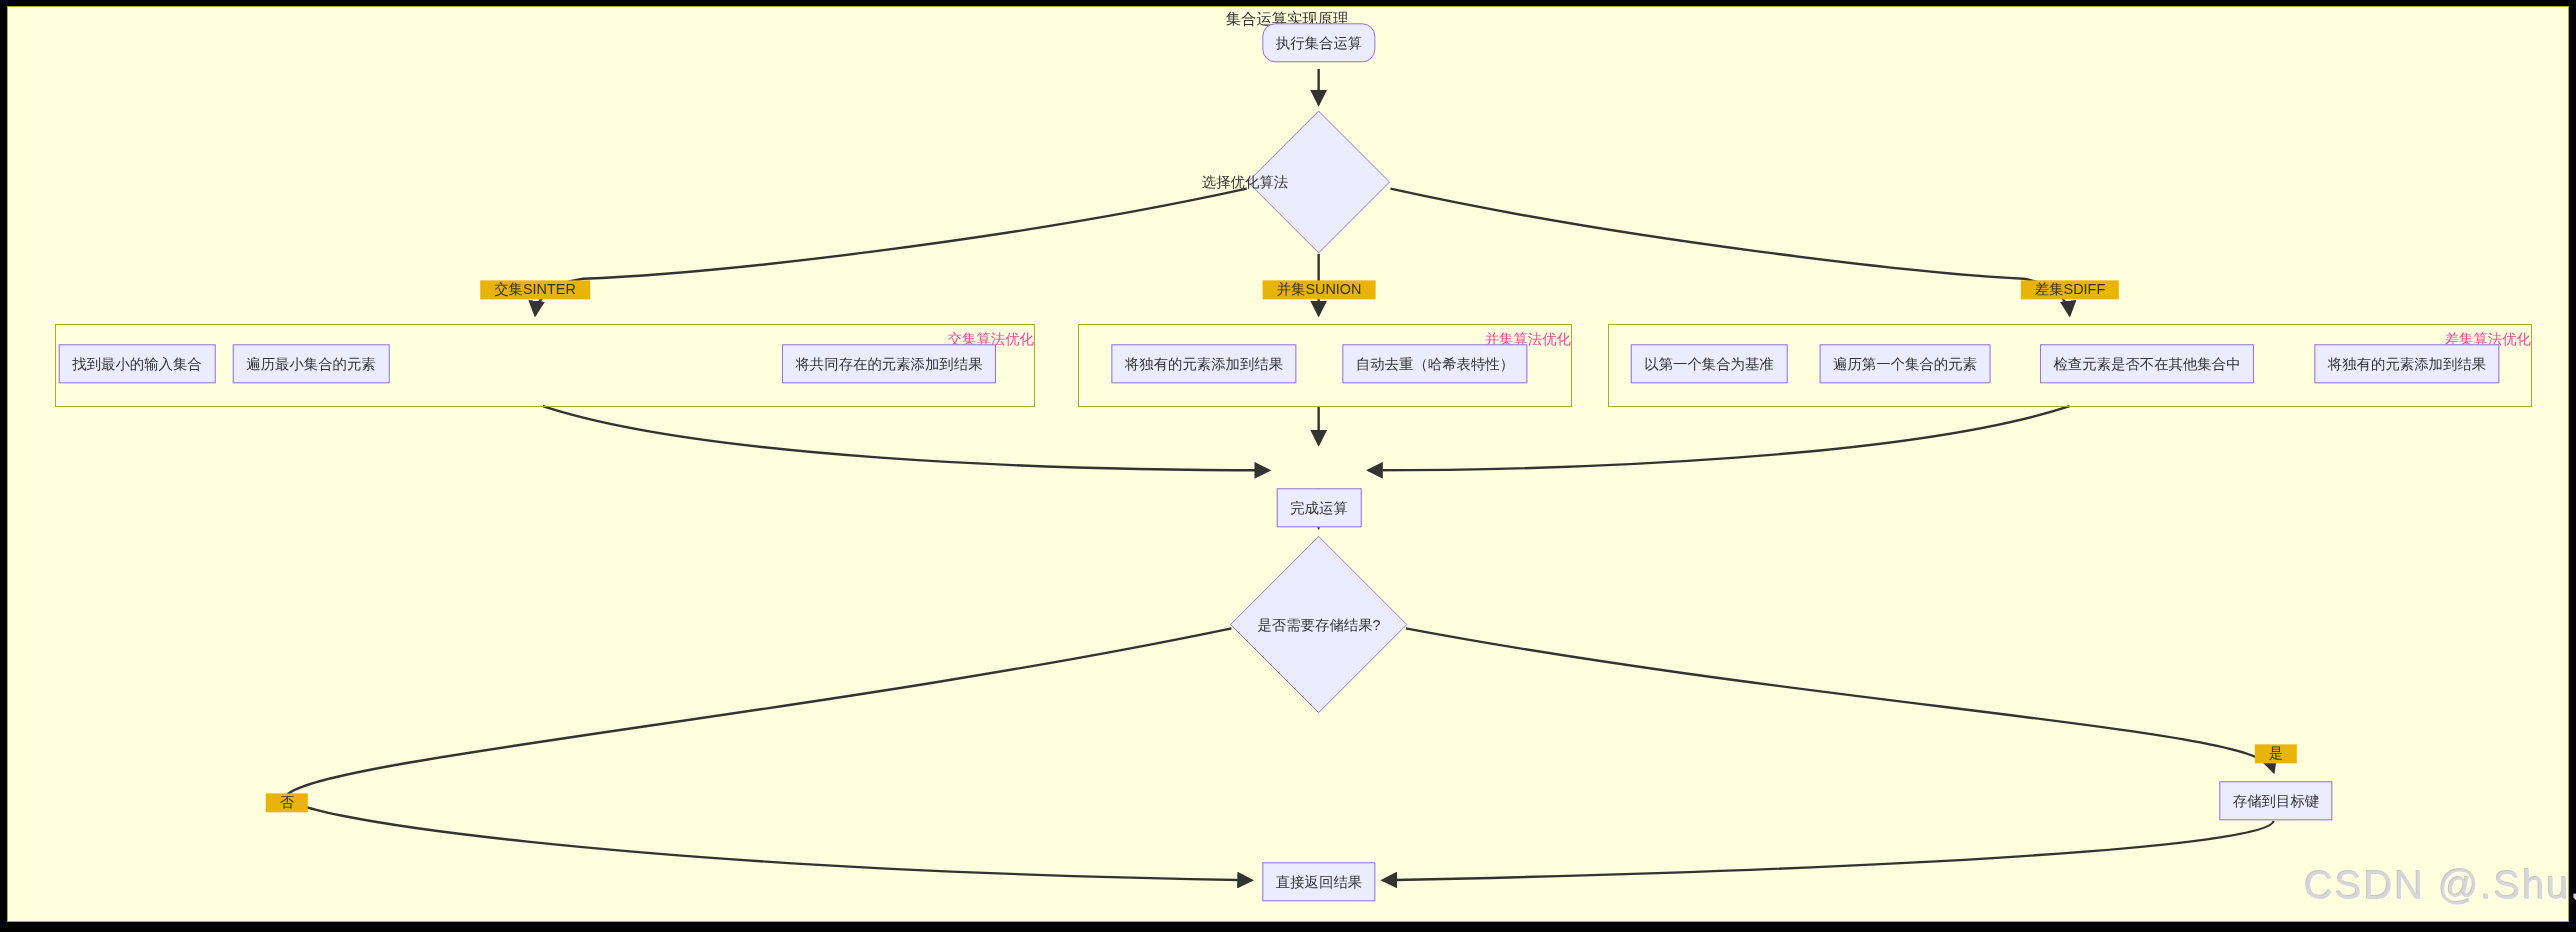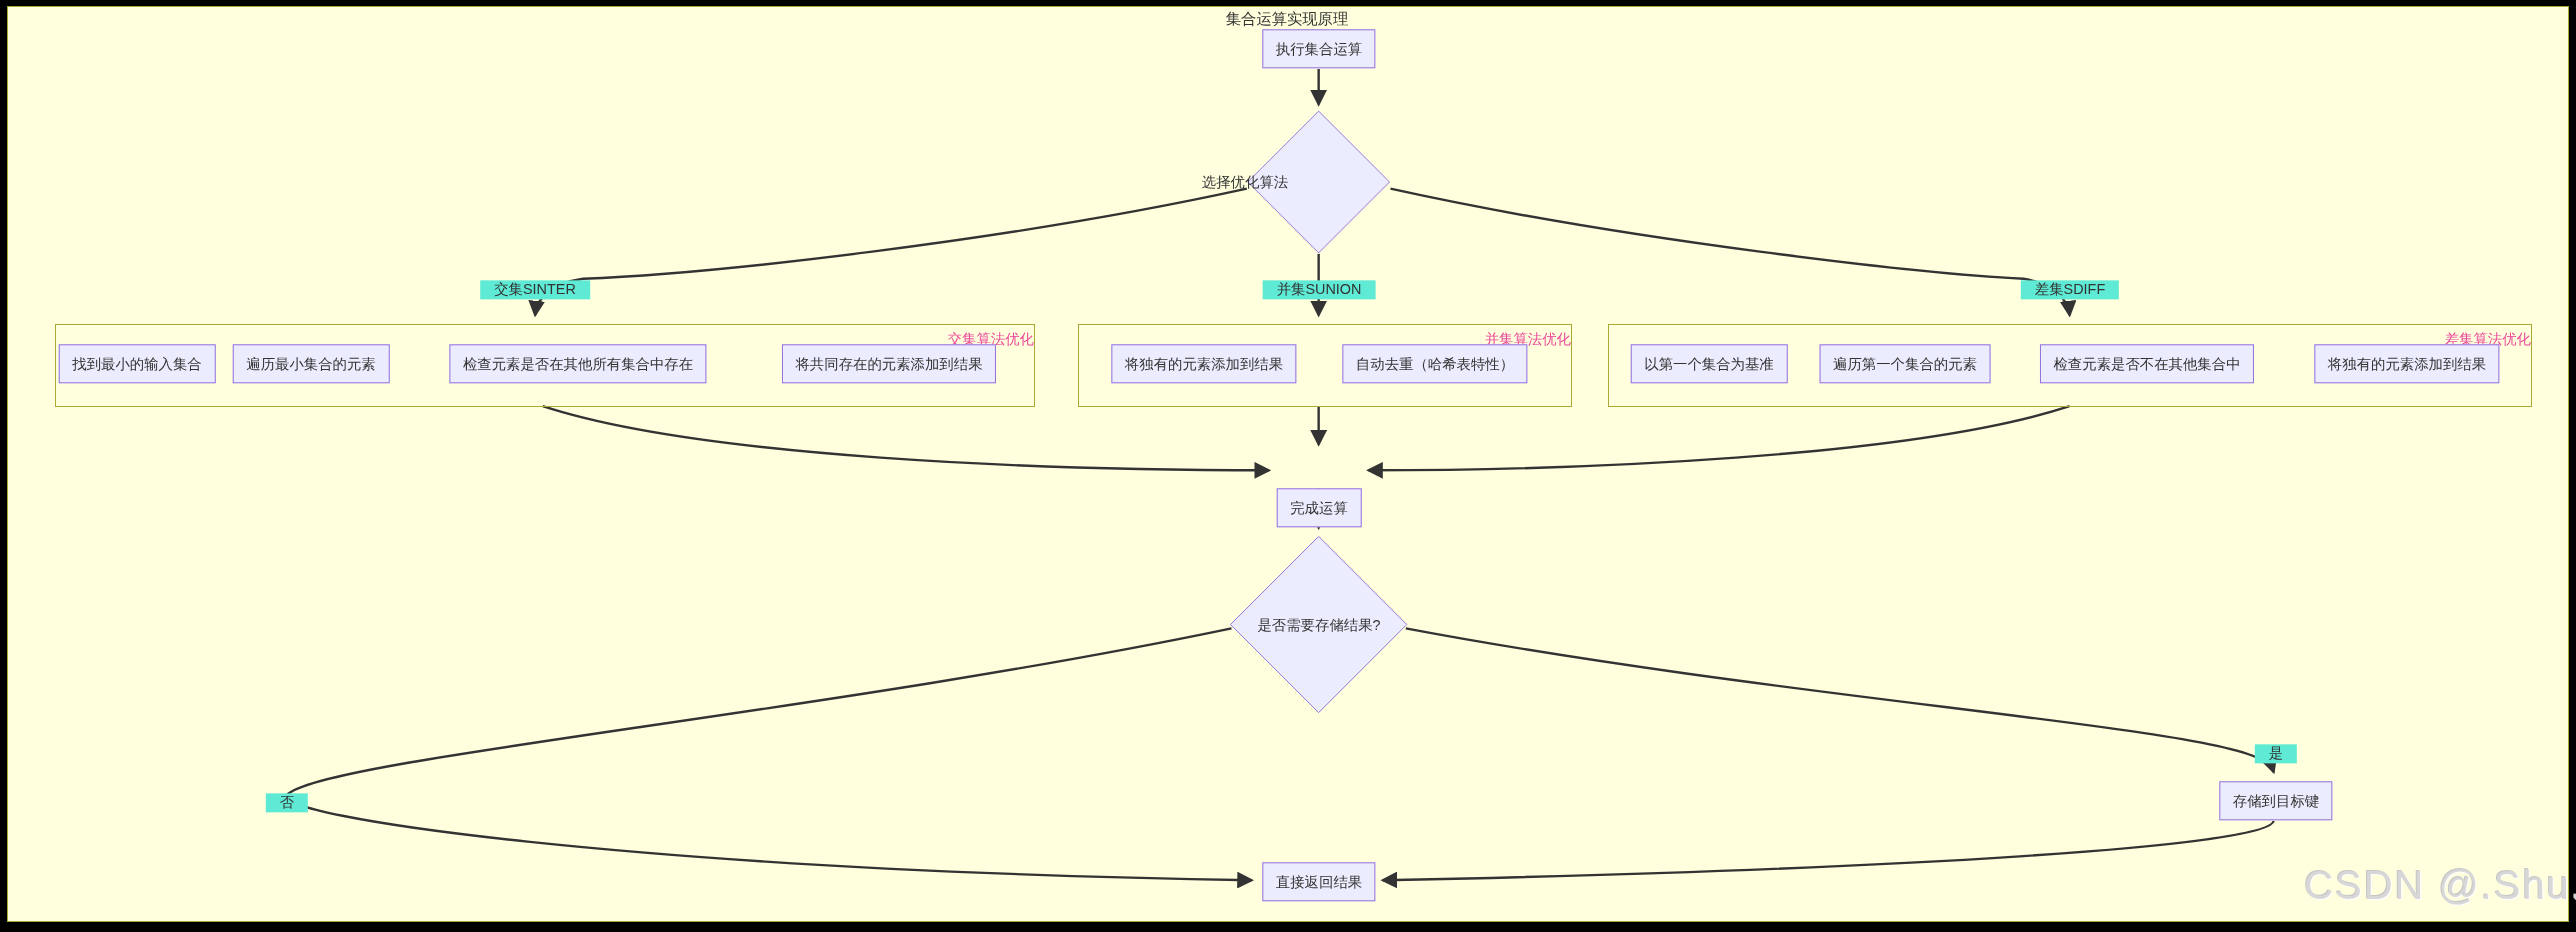--- a/index.html
+++ b/index.html
@@ -26,21 +26,21 @@
   }
   .subgraph {
     position:absolute; border:1px solid #aaaa33; z-index:1;
   }
   .subgraph-title {
     position:absolute; top:4.8px; left:0; width:100%;
     text-align:right; font-size:14.4px; color:#ec4899;
   }
   .edge-label {
     position:absolute; transform:translate(-50%,-50%);
-    background:#5eead4; font-size:14.4px; line-height:1.2;
+    background:#eab308; font-size:14.4px; line-height:1.2;
     padding:1px 14px; white-space:nowrap; z-index:4;
   }
   .diagram-title {
     position:absolute; transform:translate(-50%,-50%);
     font-size:15.3px; white-space:nowrap; z-index:3;
   }
   .watermark {
     position:absolute; top:863px; right:-7.7px;
     font-size:40px; letter-spacing:1.9px; color:#d7d7d7;
     text-shadow:-1px -1px 0 #c6c6c6, 1px 1px 0 #ffffff;
@@ -73,41 +73,40 @@
       <path d="M2373,857 C2369,884 1980,908 1443,919" marker-end="url(#arrow)"></path>
     </g>
     <g fill="#ECECFF" stroke="#9370DB" stroke-width="1">
       <polygon points="1376,116 1450,190 1376,264 1302,190"></polygon>
       <polygon points="1376,560 1468,652 1376,744 1284,652"></polygon>
     </g>
   </svg>
 
   <div class="diagram-title" style="left:1287px; top:19px;text-align:center;">集合运算实现原理</div>
 
-  <div class="node" style="left:1319px; top:49px;">执行集合运算</div>
+  <div class="node" style="left:1319px; top:43px;border-radius:13px;">执行集合运算</div>
 
   <div class="diamond-label" style="left:1245px; top:182px;">选择优化算法</div>
 
   <div class="edge-label" style="left:535px; top:290px;">交集SINTER</div>
   <div class="edge-label" style="left:1319px; top:290px;">并集SUNION</div>
   <div class="edge-label" style="left:2070px; top:290px;">差集SDIFF</div>
 
   <div class="subgraph" style="left:55px; top:324px; width:978px; height:81px;">
     <div class="subgraph-title">交集算法优化</div>
   </div>
   <div class="subgraph" style="left:1078px; top:324px; width:492px; height:81px;">
     <div class="subgraph-title">并集算法优化</div>
   </div>
   <div class="subgraph" style="left:1608px; top:324px; width:922px; height:81px;">
     <div class="subgraph-title">差集算法优化</div>
   </div>
 
   <div class="node" style="left:137px; top:364px;">找到最小的输入集合</div>
   <div class="node" style="left:311px; top:364px;">遍历最小集合的元素</div>
-  <div class="node" style="left:578px; top:364px;">检查元素是否在其他所有集合中存在</div>
   <div class="node" style="left:889px; top:364px;">将共同存在的元素添加到结果</div>
 
   <div class="node" style="left:1204px; top:364px;">将独有的元素添加到结果</div>
   <div class="node" style="left:1435px; top:364px;">自动去重（哈希表特性）</div>
 
   <div class="node" style="left:1709px; top:364px;">以第一个集合为基准</div>
   <div class="node" style="left:1905px; top:364px;">遍历第一个集合的元素</div>
   <div class="node" style="left:2147px; top:364px;">检查元素是否不在其他集合中</div>
   <div class="node" style="left:2407px; top:364px;">将独有的元素添加到结果</div>
 

